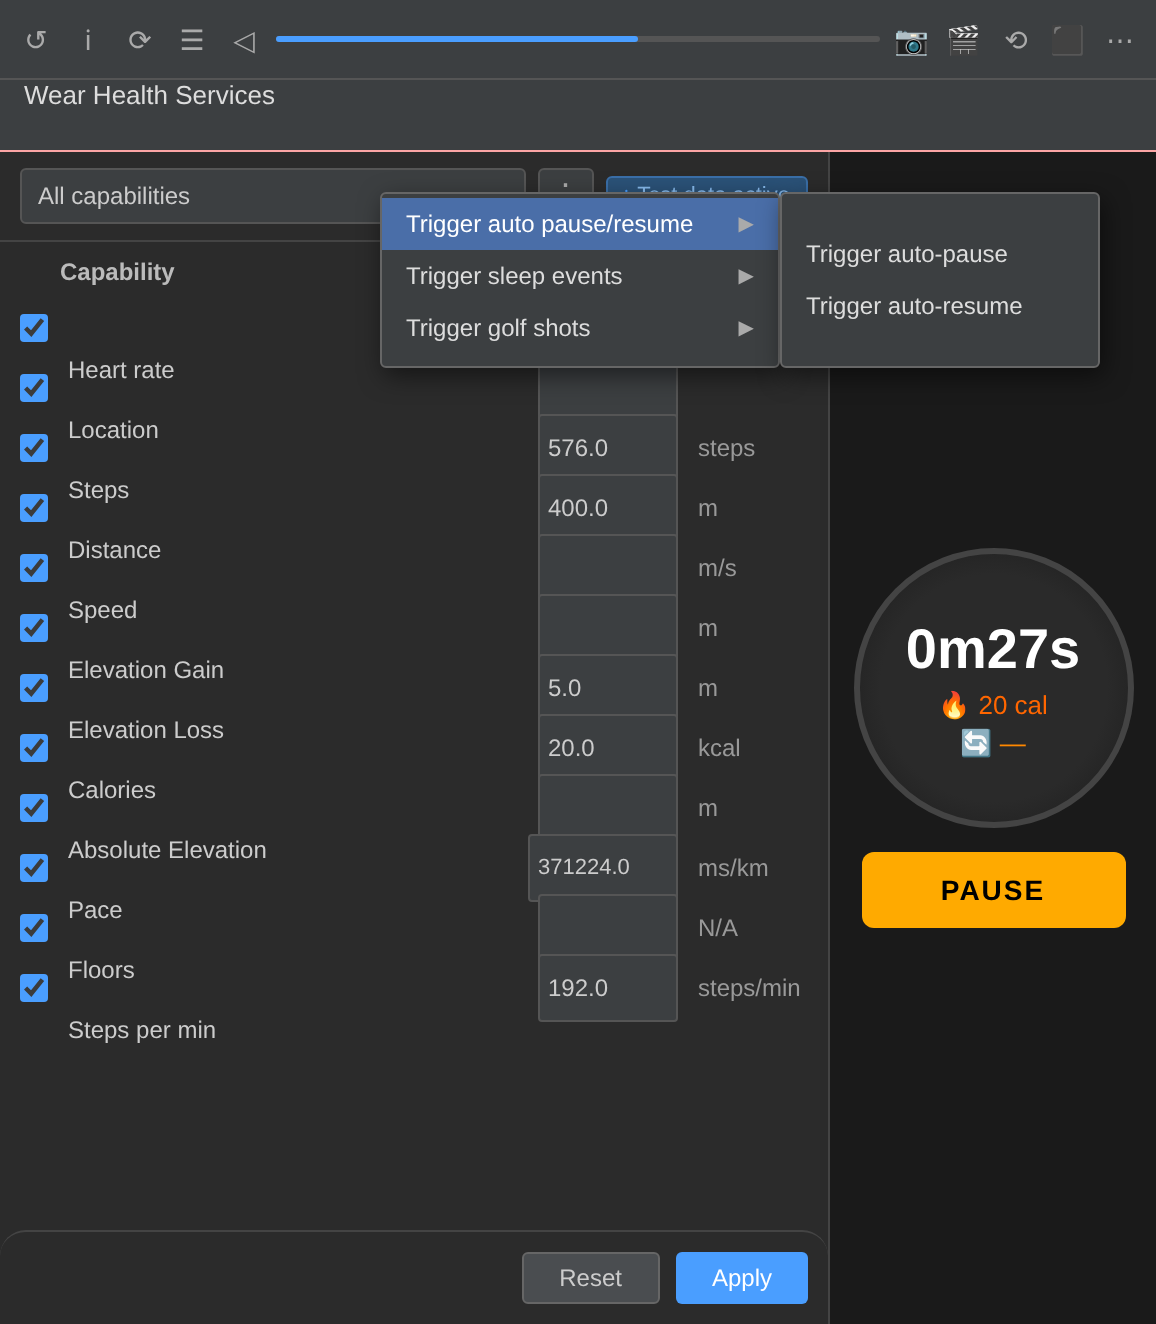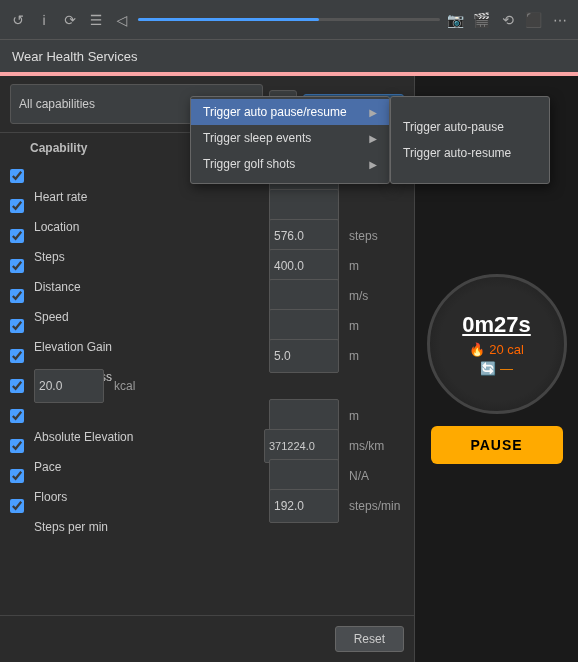--- a/index.html
+++ b/index.html
@@ -47,23 +47,23 @@
       width: 60%;
       background: #4a9eff;
       border-radius: 2px;
     }
 
     
     .app-titlebar {
       height: 36px;
       background: #3c3f41;
       display: flex;
-      align-items: center;
+      align-items: flex-start;
       padding: 0 12px;
-      border-bottom: 4px solid #fca5a5;
+      border-bottom: 1px solid #fca5a5;
     }
     .app-title {
       font-size: 13px;
       color: #ddd;
       font-weight: 500;
     }
 
     
     .main-content {
       display: flex;
@@ -82,21 +82,21 @@
     
     .filter-bar {
       display: flex;
       align-items: center;
       padding: 8px 10px;
       gap: 6px;
       border-bottom: 1px solid #444;
     }
     .capability-select {
       flex: 1;
-      height: 40px;
+      height: 28px;
       background: #3c3f41;
       border: 1px solid #555;
       color: #ccc;
       padding: 0 8px;
       border-radius: 3px;
       font-size: 12px;
       appearance: none;
       cursor: pointer;
     }
     .menu-btn {
@@ -171,20 +171,21 @@
       color: #999;
     }
 
     
     .bottom-bar {
       padding: 10px;
       display: flex;
       justify-content: flex-end;
       gap: 8px;
       border-top: 1px solid #444;
+      border-radius: 13px;
     }
     .btn {
       padding: 5px 18px;
       border-radius: 3px;
       font-size: 12px;
       cursor: pointer;
       border: none;
     }
     .btn-reset {
       background: #4a4d50;
@@ -215,24 +216,23 @@
       background: radial-gradient(circle, #2a2a2a 60%, #1a1a1a 100%);
       border: 3px solid #444;
       display: flex;
       flex-direction: column;
       align-items: center;
       justify-content: center;
       gap: 4px;
       position: relative;
     }
     .watch-time {
-      font-size: 22px;
+      font-size: 28px;
       font-weight: bold;
       color: #fff;
-      text-decoration: underline;
     }
     .watch-cal {
       font-size: 13px;
       color: #ff6600;
       display: flex;
       align-items: center;
       gap: 4px;
     }
     .watch-refresh {
       font-size: 13px;
@@ -390,20 +390,21 @@
 
       <div class="capability-row">
         <input type="checkbox" class="capability-checkbox" checked="" style="">
         <span class="capability-name">Elevation Loss</span>
         <input type="text" class="capability-input" value="5.0" style="">
         <span class="capability-unit">m</span>
       </div>
 
       <div class="capability-row">
         <input type="checkbox" class="capability-checkbox" checked="" style="">
+        <span class="capability-name">Calories</span>
         <input type="text" class="capability-input" value="20.0" style="">
         <span class="capability-unit">kcal</span>
       </div>
 
       <div class="capability-row">
         <input type="checkbox" class="capability-checkbox" checked="" style="">
         <span class="capability-name">Absolute Elevation</span>
         <input type="text" class="capability-input" value="" style="">
         <span class="capability-unit">m</span>
       </div>
@@ -425,20 +426,21 @@
       <div class="capability-row">
         <input type="checkbox" class="capability-checkbox" checked="" style="">
         <span class="capability-name">Steps per min</span>
         <input type="text" class="capability-input" value="192.0" style="">
         <span class="capability-unit">steps/min</span>
       </div>
     </div>
 
     <div class="bottom-bar">
       <button class="btn btn-reset">Reset</button>
+      <button class="btn btn-apply">Apply</button>
     </div>
   </div>
 
   <div class="right-panel">
     <div class="watch-display">
       <span class="watch-time">0m27s</span>
       <div class="watch-cal">
         <span>🔥</span>
         <span>20 cal</span>
       </div>

